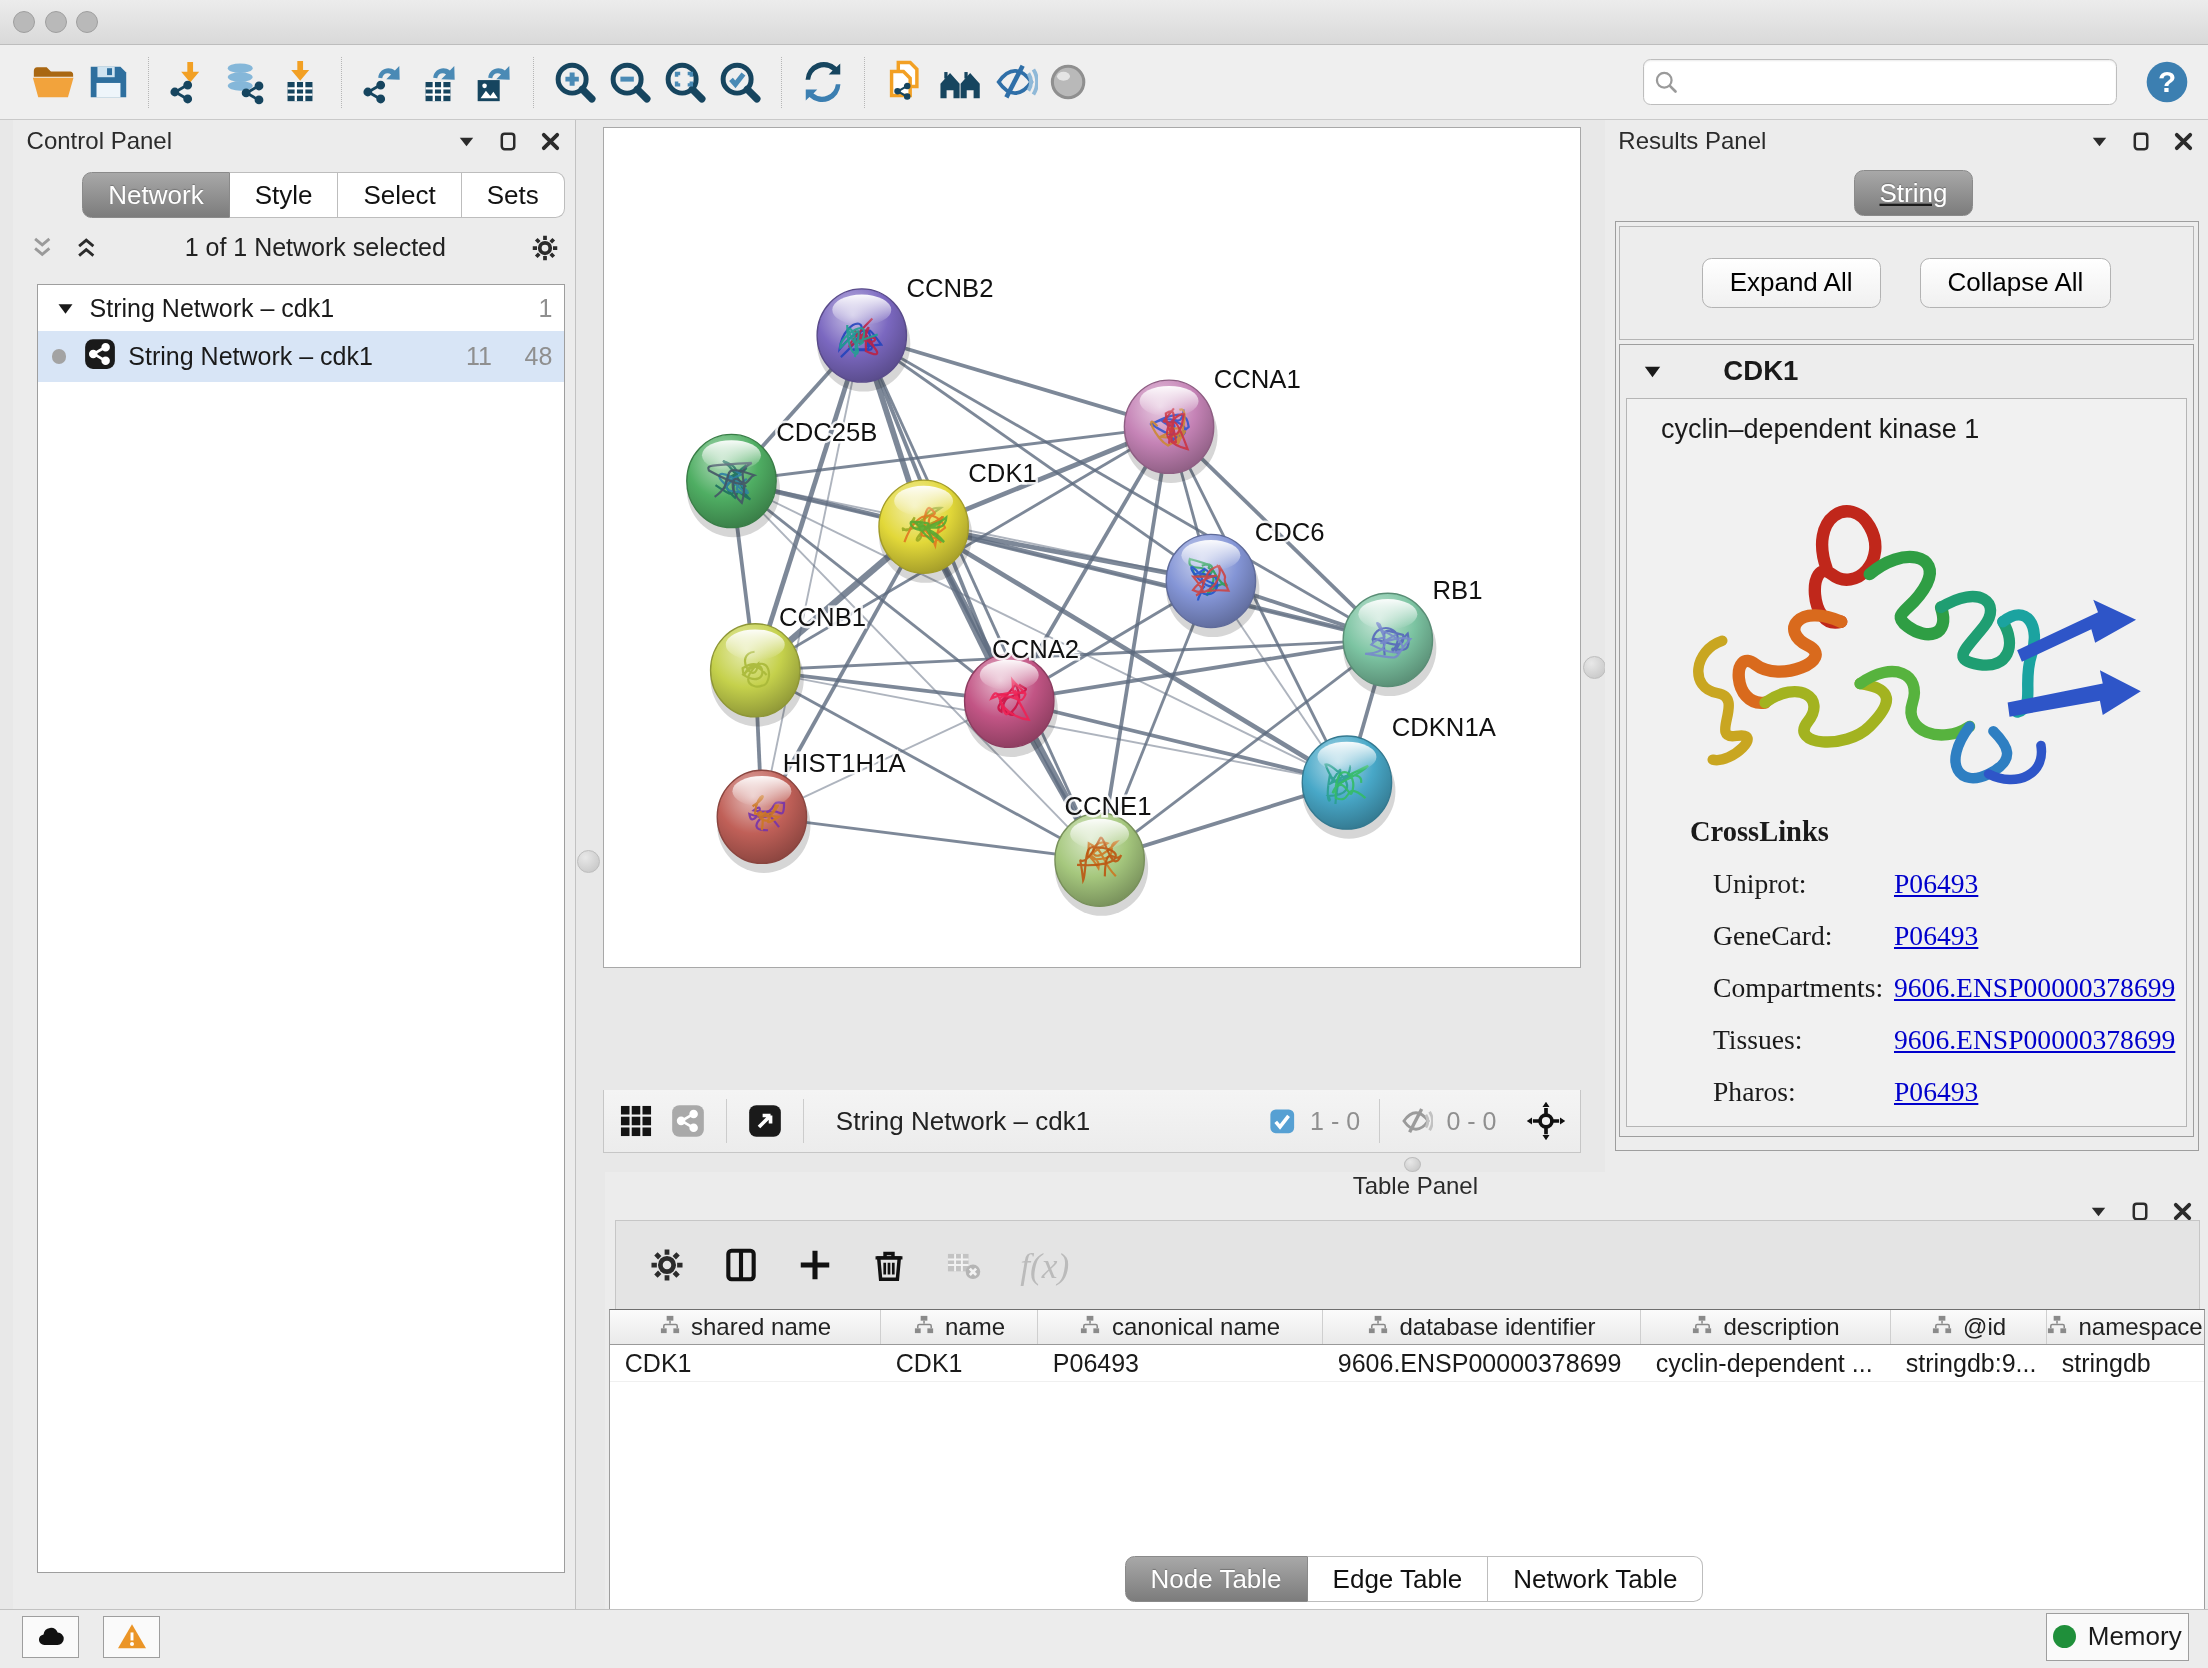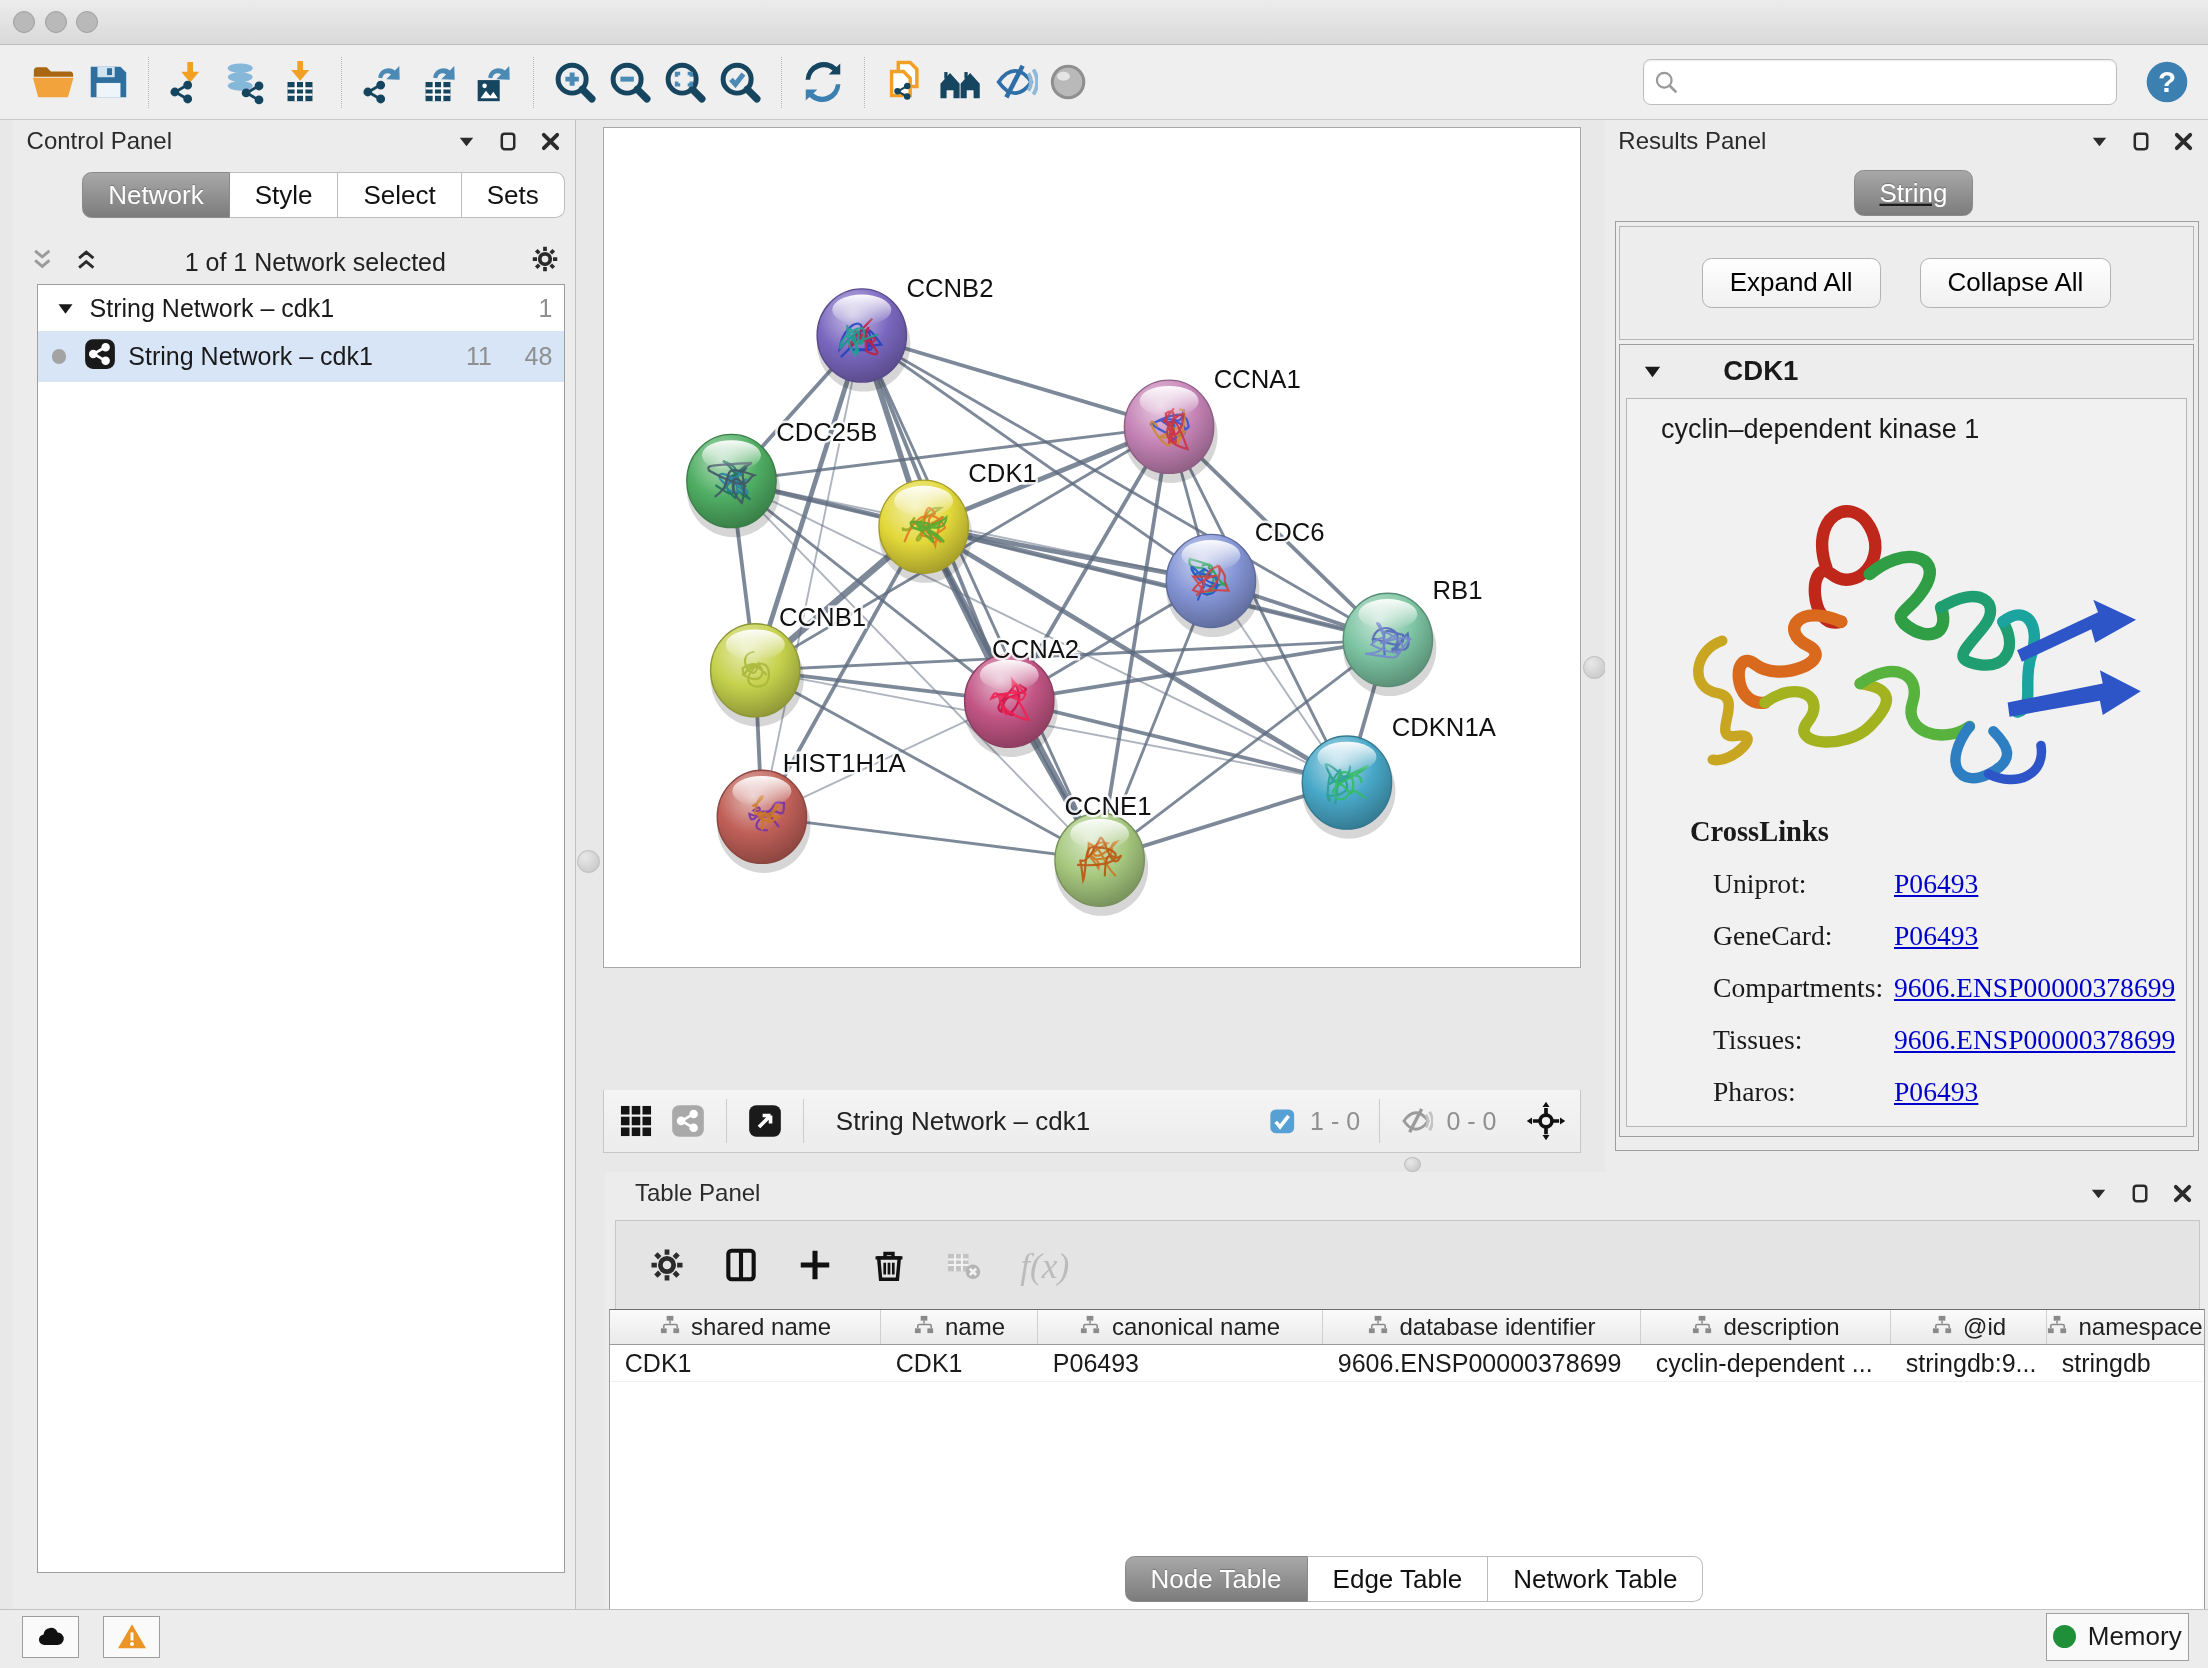--- a/index.html
+++ b/index.html
@@ -32,21 +32,21 @@
   .tab{height:44px;line-height:44px;padding:0 25px;font-size:26px;background:#fff;
     border:1px solid #bdbdbd;border-left:none;color:#111;cursor:pointer;}
   .tab:first-child{border-left:1px solid #bdbdbd;border-radius:9.5px 0 0 9.5px;margin-left:14px;}
   .tab:last-child{border-radius:0 9.5px 9.5px 0;}
   .tab.sel{background:linear-gradient(#a8a8a8,#7c7c7c);color:#fff;border-color:#8a8a8a;
     text-shadow:0 -1px 1px rgba(0,0,0,.25);}
   
   #control-panel{position:absolute;left:13.3px;top:120px;width:563px;height:1489px;
     background:#ececec;border-right:1px solid #c2c2c2;box-sizing:border-box;}
   #control-tabs{margin:9.5px 0 0 55px;display:flex;}
-  .net-list-head{margin-top:15px;height:44px;display:flex;align-items:flex-end;padding:0 15px;gap:15px;}
+  .net-list-head{margin-top:15px;height:44px;display:flex;align-items:flex-start;padding:0 15px;gap:15px;}
   .net-list-head .summary{flex:1;text-align:center;font-size:25px;color:#222;}
   .net-tree{position:absolute;left:24px;right:10.5px;top:164px;bottom:36px;background:#fff;
     border:1px solid #9e9e9e;font-size:25px;}
   .tree-root{display:flex;align-items:center;height:46px;padding:0 11.4px 0 17px;gap:13.3px;}
   .tree-child{display:flex;align-items:center;height:51px;padding:0 11.4px 0 13.3px;gap:11.4px;background:#d8e5f6;}
   .tree-child .dot{width:14.3px;height:14.3px;border-radius:50%;background:#a3a3a3;margin-right:5.7px;}
   .cnt{margin-left:auto;color:#8f8f8f;}
   .cnt2{width:49px;text-align:right;color:#8f8f8f;}
   .tree-label{white-space:nowrap;}
   .tree-child .tree-label{flex:1;}
@@ -717,21 +717,21 @@
             <span class="lbl">Pharos:</span>
             <a>P06493</a>
             </div>
         </div>
       </div>
     </div>
   </div>
 </div>
 
 <div id="table-panel">
-  <div class="panel-head" style="padding-left:30px;">
+  <div class="panel-head" style="padding-left:30px;flex-direction:column;">
     <span class="panel-title">Table Panel</span>
     <span class="ph-icons" style="padding-right:1.9px;">
       <span class="ic">
         <svg width="23" height="23" viewBox="0 0 24 24">
             <path d="M5 8h14l-7 9z" fill="#2b2b2b"></path>
           </svg>
         </span>
       <span class="ic">
         <svg width="23" height="23" viewBox="0 0 24 24">
             <rect x="5" y="4" width="13" height="16" rx="3" fill="none" stroke="#2b2b2b" stroke-width="2.6"></rect>

